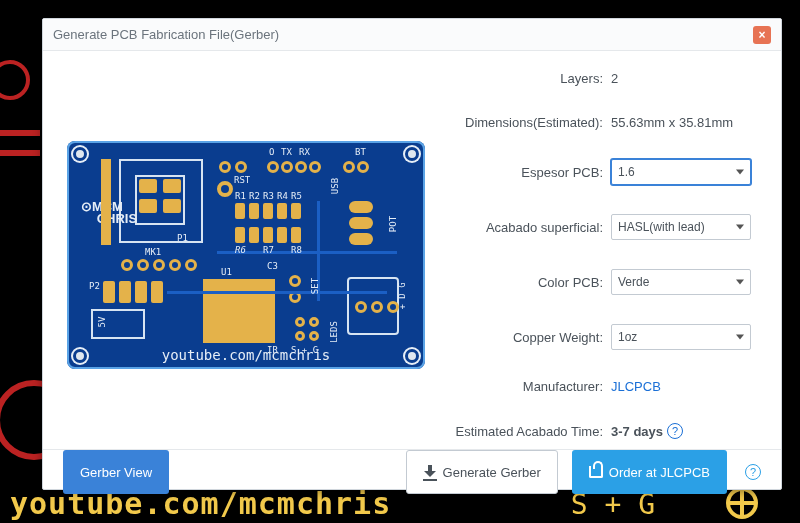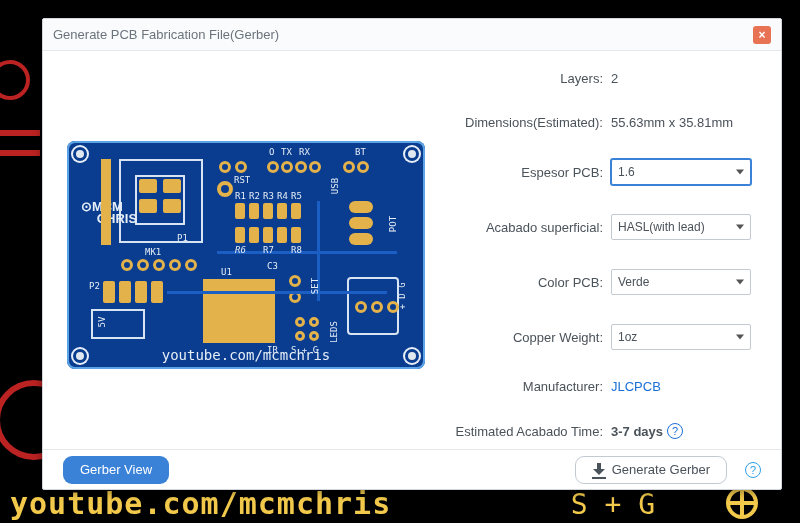--- a/index.html
+++ b/index.html
@@ -34,21 +34,21 @@
   .prow .plabel { flex:0 0 152px; text-align:right; }
   .prow .pval { flex:1; }
   .sel { width:140px; height:26px; border:1px solid #c3cad2; border-radius:2px; padding:0 20px 0 6px; font-size:12px; background:#fff; position:relative; display:flex; align-items:center; cursor:pointer;}
   .sel .caret { position:absolute; right:6px; top:50%; transform:translateY(-50%); width:0;height:0;border-left:4px solid transparent;border-right:4px solid transparent;border-top:5px solid #555;}
   .sel.focus { border-color:#3a82d8; box-shadow:0 0 0 1px #3a82d8; }
   .link { color:#1a6fd6; text-decoration:none; cursor:pointer; }
   .price { color:#e01e1e; font-size:24px; font-weight:bold; }
   .help-icon { width:16px;height:16px;border:1px solid #1a6fd6;color:#1a6fd6;border-radius:50%;display:inline-flex;align-items:center;justify-content:center;font-size:11px;margin-left:4px;cursor:pointer;}
 
   .modal-footer { height:56px; border-top:1px solid #e5e8eb; display:flex; align-items:center; padding:0 20px; gap:14px; }
-  .btn { height:28px; padding:0 16px; border-radius:9px; font-size:13px; display:inline-flex; align-items:center; gap:6px; cursor:pointer; border:1px solid transparent;}
+  .btn { height:44px; padding:0 16px; border-radius:3px; font-size:13px; display:inline-flex; align-items:center; gap:6px; cursor:pointer; border:1px solid transparent;}
   .btn-primary { background:#3a82d8; color:#fff; }
   .btn-outline { background:#fff; color:#4a525a; border:1px solid #c3cad2; }
   .btn-sky { background:#2ba0e6; color:#fff; }
   .spacer { flex:1; }
   .dl-icon { width:14px;height:14px; display:inline-block; position:relative; }
   .dl-icon:before{content:"";position:absolute;left:5px;top:0;width:4px;height:8px;background:#4a525a;}
   .dl-icon:after{content:"";position:absolute;left:1px;top:6px;width:0;height:0;border-left:6px solid transparent;border-right:6px solid transparent;border-top:6px solid #4a525a;}
   .dl-icon .bar{position:absolute;left:0;bottom:-2px;width:14px;height:2px;background:#4a525a;}
   .cart-icon{width:14px;height:12px;display:inline-block;border:2px solid #fff;border-top:none;border-radius:0 0 2px 2px;position:relative;}
   .cart-icon:before{content:"";position:absolute;left:2px;top:-5px;width:6px;height:6px;border:2px solid #fff;border-bottom:none;border-radius:6px 6px 0 0;}
@@ -250,15 +250,19 @@
     <div class="btn btn-primary">
         <span>Gerber View</span>
       </div>
     <div class="spacer"></div>
     <div class="btn btn-outline">
       <span class="dl-icon">
           <span class="bar"></span>
         </span>
       <span>Generate Gerber</span>
     </div>
+    <div class="btn btn-sky">
+      <span class="cart-icon"></span>
+      <span>Order at JLCPCB</span>
+    </div>
     <span class="help-icon" style="border-color:#2ba0e6;color:#2ba0e6;">?</span>
   </div>
 </div>
 
 </body></html>

